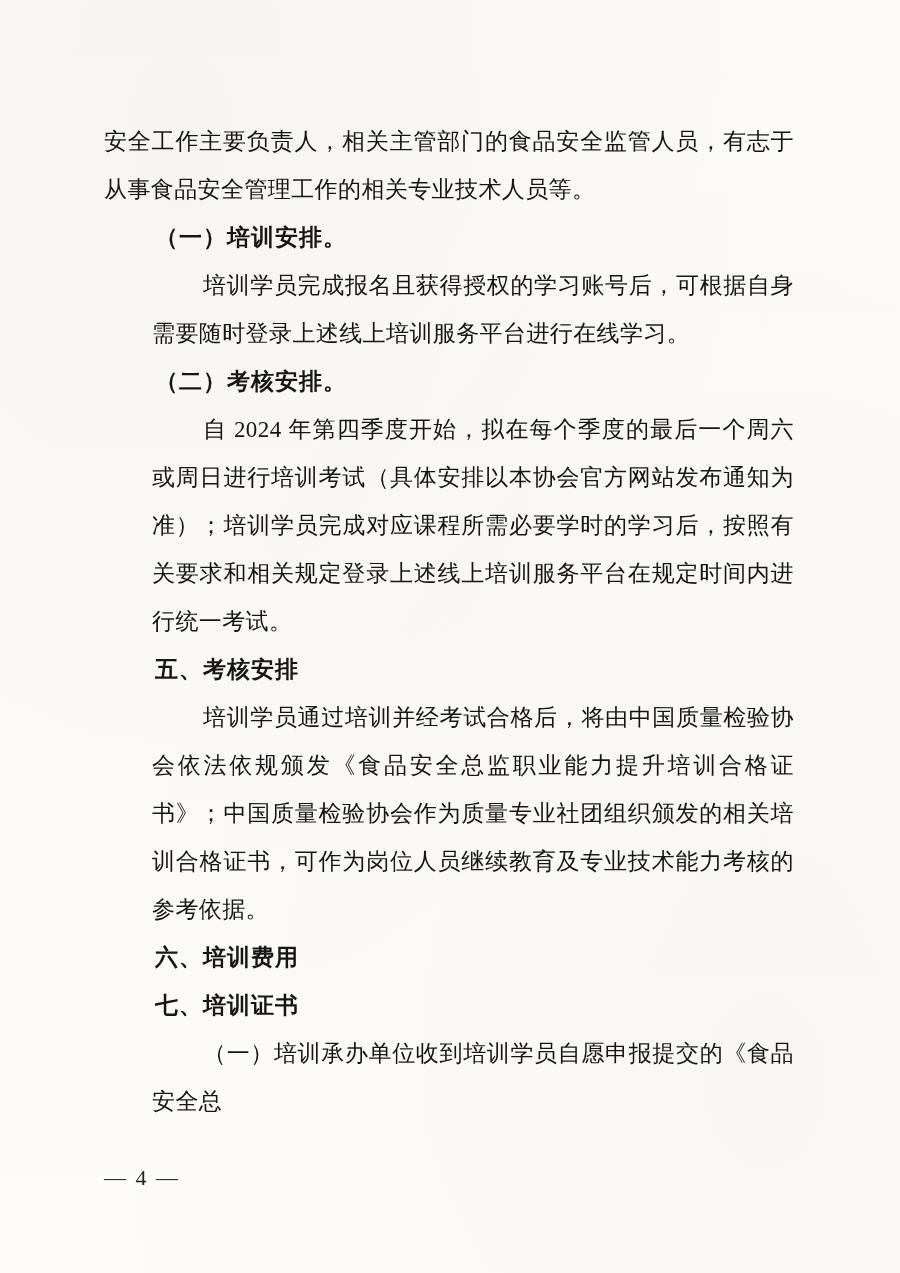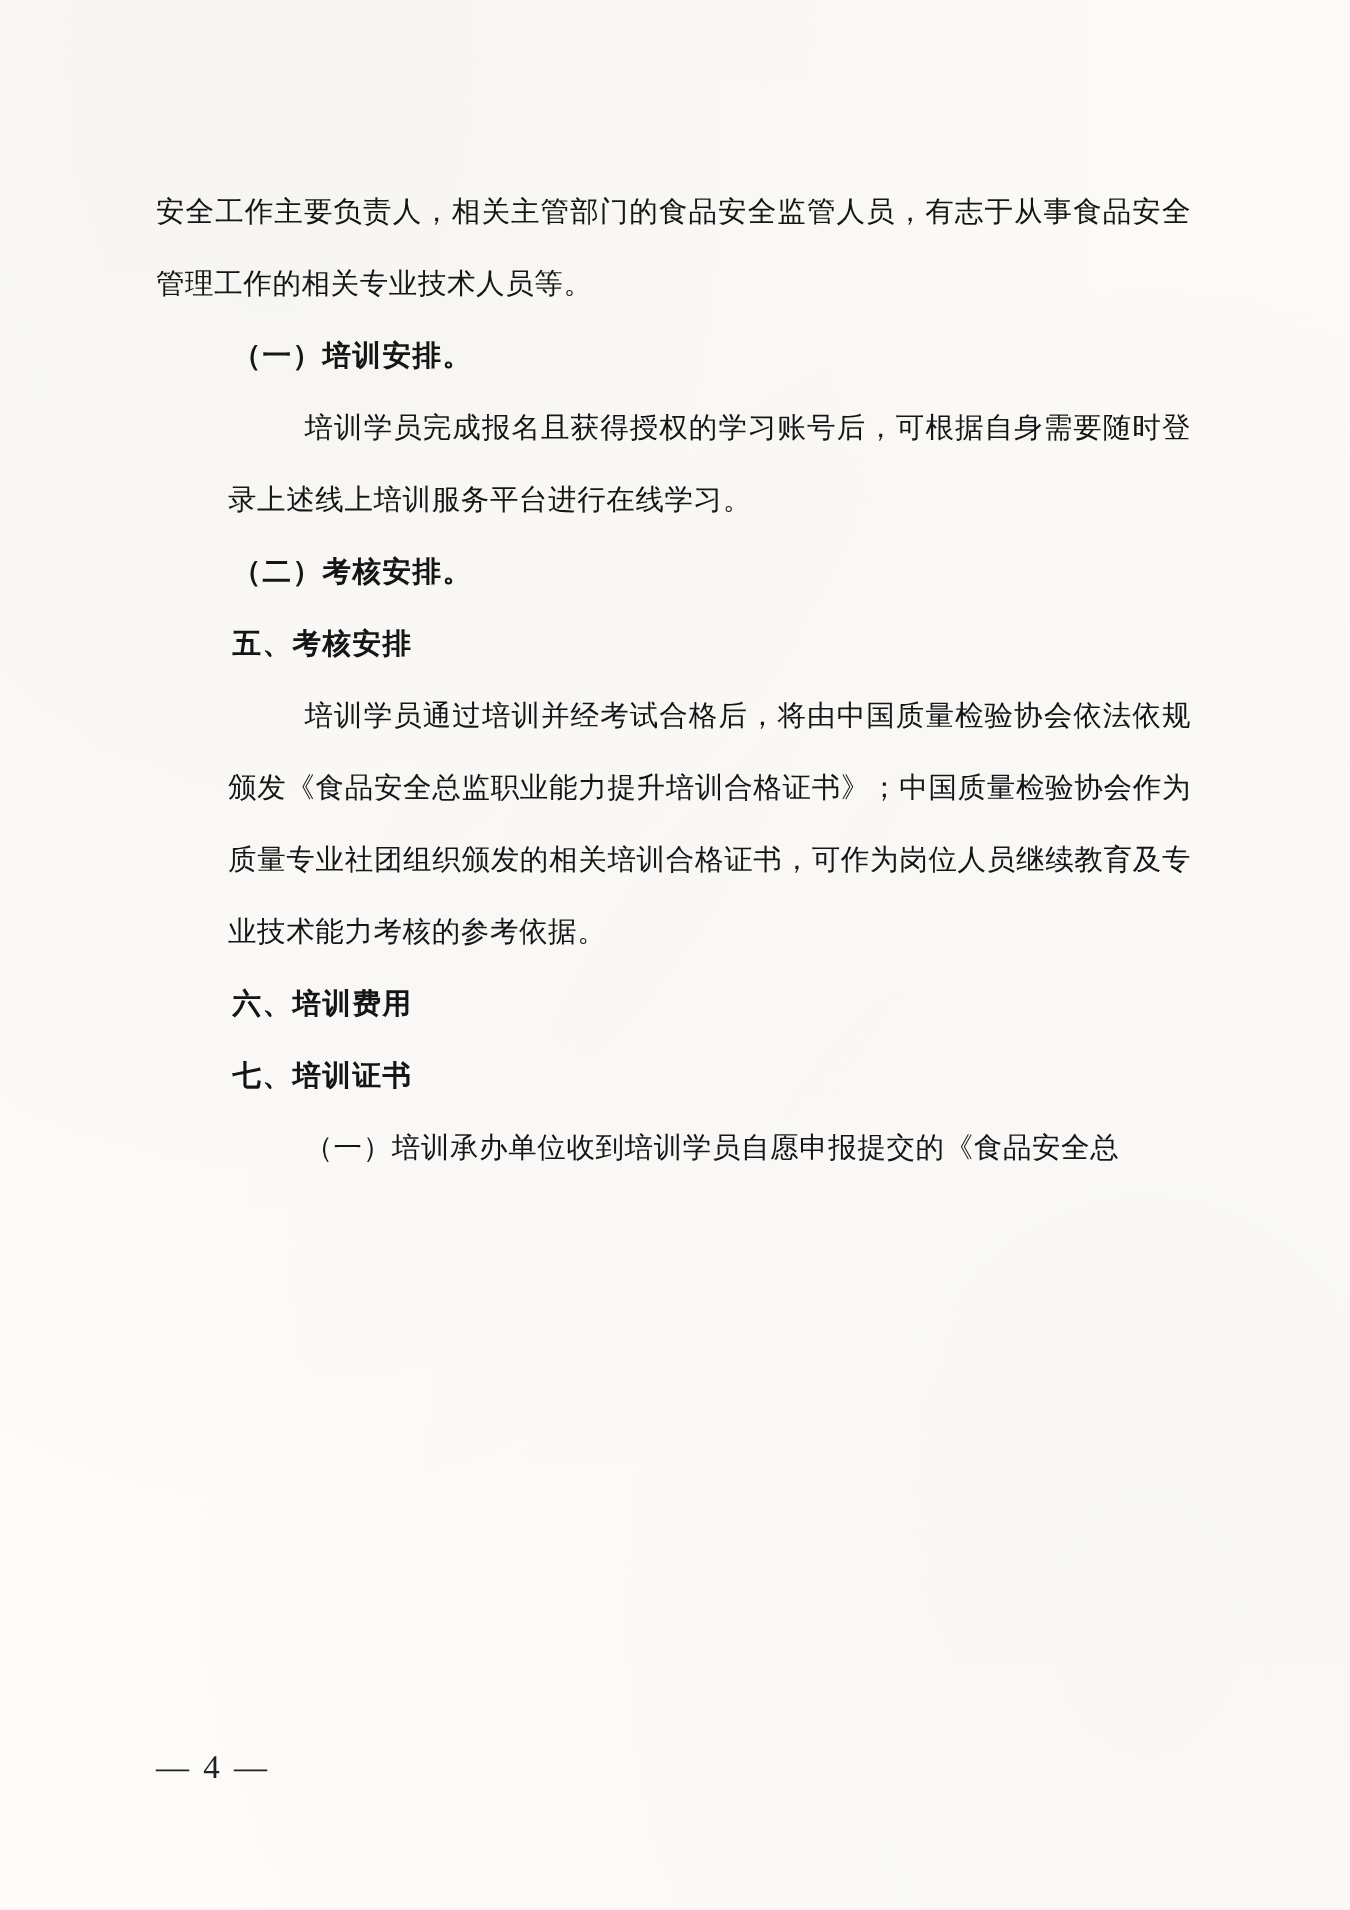--- a/index.html
+++ b/index.html
@@ -30,21 +30,21 @@
   .content {
     position: absolute;
     left: 104px;
     top: 118px;
     width: 690px;
     font-family: "Liberation Serif", "DejaVu Serif", serif;
     color: #151515;
   }
   p {
     margin: 0;
-    font-size: 19px;
+    font-size: 23px;
     line-height: 48px;
     letter-spacing: 0.4px;
     text-align: justify;
     text-justify: inter-ideograph;
   }
   p.indent {
     text-indent: 51px;
     margin-left: 48px;
   }
   p.heading {
@@ -78,20 +78,21 @@
 
     <p class="body-text">安全工作主要负责人，相关主管部门的食品安全监管人员，有志于从事食品安全管理工作的相关专业技术人员等。</p>
 
 
     <p class="heading">（一）培训安排。</p>
 
     <p class="indent body-text">培训学员完成报名且获得授权的学习账号后，可根据自身需要随时登录上述线上培训服务平台进行在线学习。</p>
 
     <p class="heading">（二）考核安排。</p>
 
+    <p class="indent body-text">自 2024 年第四季度开始，拟在每个季度的最后一个周六或周日进行培训考试（具体安排以本协会官方网站发布通知为准）；培训学员完成对应课程所需必要学时的学习后，按照有关要求和相关规定登录上述线上培训服务平台在规定时间内进行统一考试。</p>
 
     <p class="heading">五、考核安排</p>
 
     <p class="indent body-text">培训学员通过培训并经考试合格后，将由中国质量检验协会依法依规颁发《食品安全总监职业能力提升培训合格证书》；中国质量检验协会作为质量专业社团组织颁发的相关培训合格证书，可作为岗位人员继续教育及专业技术能力考核的参考依据。</p>
 
     <p class="heading">六、培训费用</p>
 
 
     <p class="heading">七、培训证书</p>
 

